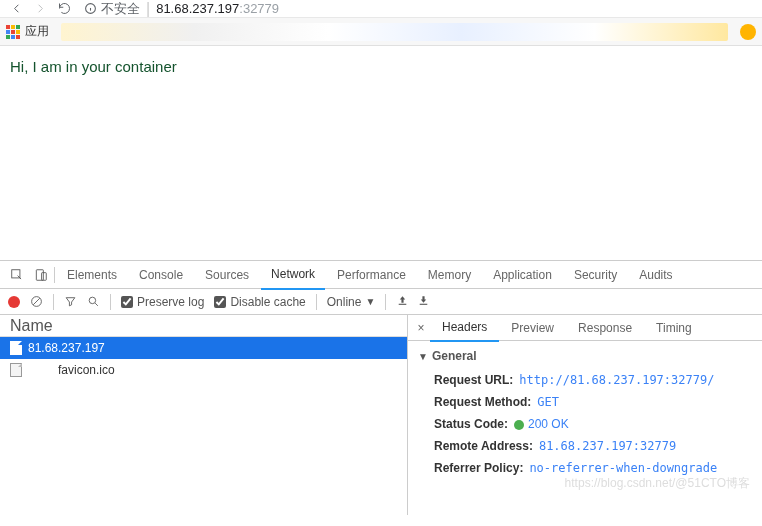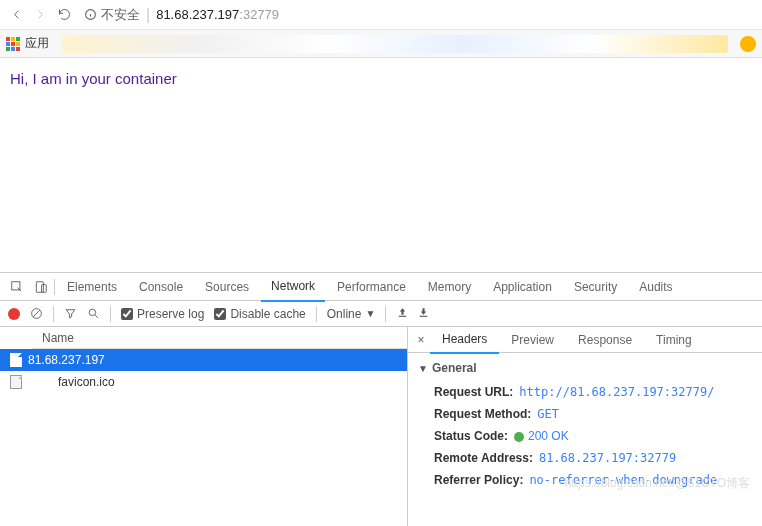--- a/index.html
+++ b/index.html
@@ -1,58 +1,58 @@
 <!DOCTYPE html>
 <html><head>
   <meta charset="utf-8">
   <style>
     * { box-sizing: border-box; margin: 0; padding: 0; font-family: "Segoe UI", Tahoma, Arial, sans-serif; }
     body { width: 762px; height: 526px; overflow: hidden; background: #fff; color: #333; }
 
-    .addr-bar { display: flex; align-items: center; height: 30px; padding: 0 4px; background: #fff; border-bottom: 1px solid #e8e8e8; }
+    .addr-bar { display: flex; align-items: center; height: 18px; padding: 0 4px; background: #fff; border-bottom: 1px solid #e8e8e8; }
     .nav-btn { width: 24px; display: flex; justify-content: center; align-items: center; color: #5f6368; font-size: 15px; }
     .nav-btn svg { width: 15px; height: 15px; stroke: #5f6368; stroke-width: 1.6; fill: none; }
     .url-box { flex: 1; display: flex; align-items: center; height: 22px; padding: 0 8px; gap: 6px; }
     .url-box .sec { color: #5f6368; font-size: 13px; display: flex; align-items: center; gap: 4px; }
     .url-box .sep { color: #ccc; }
     .url-text { color: #202124; font-size: 13px; }
     .url-text .port { color: #9aa0a6; }
 
     .bk-bar { display: flex; align-items: center; height: 28px; padding: 0 6px; gap: 12px; background: #f7f7f7; border-bottom: 1px solid #e0e0e0; }
     .apps-ic { width: 14px; height: 14px; display: grid; grid-template-columns: repeat(3,1fr); gap: 1px; }
     .apps-ic span { width: 4px; height: 4px; }
     .apps-ic span:nth-child(1){background:#ea4335}.apps-ic span:nth-child(2){background:#fbbc04}.apps-ic span:nth-child(3){background:#34a853}
     .apps-ic span:nth-child(4){background:#4285f4}.apps-ic span:nth-child(5){background:#ea4335}.apps-ic span:nth-child(6){background:#fbbc04}
     .apps-ic span:nth-child(7){background:#34a853}.apps-ic span:nth-child(8){background:#4285f4}.apps-ic span:nth-child(9){background:#ea4335}
     .apps-lbl { font-size: 12px; color: #333; }
     .bk-blur { flex: 1; height: 18px; background: linear-gradient(90deg,#fff4d0,#f0f0f0 20%,#fff 40%,#e8f0ff 60%,#fff 80%,#ffe8a0); border-radius: 2px; }
     .ext-ic { width: 16px; height: 16px; border-radius: 50%; background: #ffb400; position: relative; }
 
-    .page { height: calc(272px - 58px); padding: 12px 10px; font-size: 15px; color: #4c1d95; }
+    .page { height: calc(272px - 58px); padding: 12px 10px; font-size: 15px; color: #14532d; }
 
     .devtools { border-top: 1px solid #ccc; background: #fff; }
     .dt-tabs { display: flex; align-items: center; height: 28px; padding: 0 6px; gap: 2px; border-bottom: 1px solid #ccc; }
     .dt-ic { width: 22px; display: flex; justify-content: center; color: #555; }
     .dt-tab { padding: 0 10px; font-size: 12px; color: #666; line-height: 28px; cursor: pointer; }
     .dt-tab.active { color: #333; border-bottom: 2px solid #2196f3; }
 
     .dt-toolbar { display: flex; align-items: center; height: 26px; padding: 0 8px; gap: 10px; border-bottom: 1px solid #ccc; font-size: 12px; color: #555; }
     .rec { width: 12px; height: 12px; border-radius: 50%; background: #e53935; }
     .tb-ic { color: #555; display: flex; align-items: center; }
     .tb-ic svg { width: 13px; height: 13px; }
     .vsep { width: 1px; height: 16px; background: #ccc; }
     .chk { display: flex; align-items: center; gap: 4px; }
     .chk input { width: 12px; height: 12px; accent-color: #555; }
     .online { display: flex; align-items: center; gap: 4px; justify-content: center; }
     .arr-dn { font-size: 10px; }
     .updown { display: flex; gap: 8px; color: #555; }
 
     .dt-body { display: flex; height: 200px; }
     .req-panel { width: 408px; border-right: 1px solid #ccc; display: flex; flex-direction: column; }
-    .req-head { height: 22px; padding: 0 10px; font-size: 12px; color: #555; border-bottom: 1px solid #ddd; display: flex; align-items: center; margin-left: 32px; }
+    .req-head { height: 22px; padding: 0 10px; font-size: 16px; color: #555; border-bottom: 1px solid #ddd; display: flex; align-items: center; }
     .req-row { display: flex; align-items: center; height: 22px; padding: 0 10px; gap: 6px; font-size: 12px; }
     .req-row.sel { background: #1a73e8; color: #fff; }
     .req-row.sel .doc-ic { background: #fff; }
     .doc-ic { width: 12px; height: 14px; border: 1px solid #999; background: #f4f4f4; position: relative; }
     .doc-ic::after { content: ''; position: absolute; top: -1px; right: -1px; border-style: solid; border-width: 0 0 4px 4px; border-color: transparent transparent #bbb transparent; }
     .req-row.sel .doc-ic { border-color: #fff; }
     .req-row.sel .doc-ic::after { border-color: transparent transparent #1a73e8 transparent; }
     .req-row:not(.sel) .nm { color: #333; margin-left: 30px; }
 
     .det-panel { flex: 1; display: flex; flex-direction: column; }

